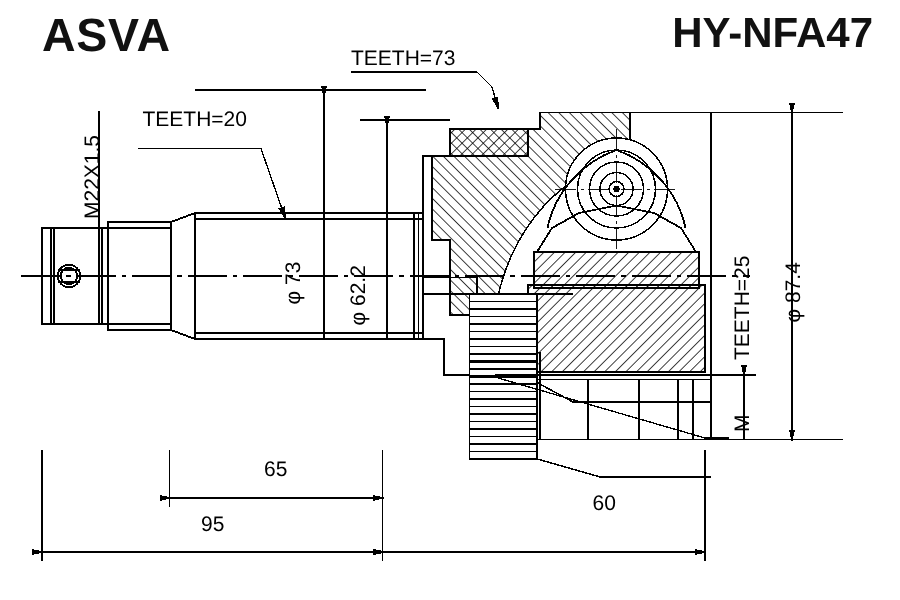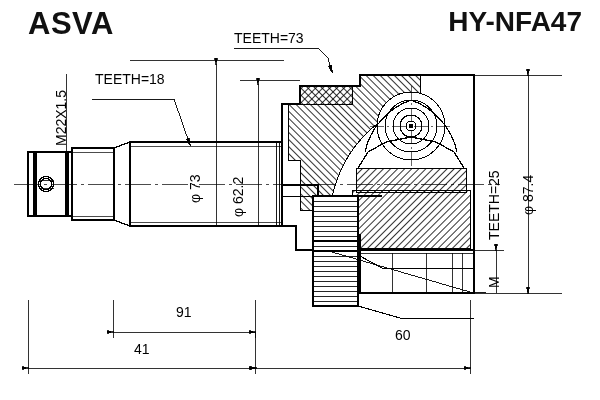--- a/index.html
+++ b/index.html
@@ -263,33 +263,33 @@
       <g stroke-width="0.8">
         <line x1="256" y1="368" x2="470" y2="368" marker-start="url(#arrL)" marker-end="url(#arrR)"></line>
         <line x1="470" y1="300" x2="470" y2="374"></line>
       </g>
 
     </g>
   </svg>
 
   <div class="dimtext vert" style="left:54px; top:146px;">M22X1.5</div>
 
-  <div class="dimtext" style="left:95px; top:72px;">TEETH=18</div>
+  <div class="dimtext" style="left:95px; top:72px;">TEETH=20</div>
 
   <div class="dimtext" style="left:234px; top:31px;">TEETH=73</div>
 
   <div class="dimtext vert" style="left:188px; top:203px;">φ 73</div>
 
   <div class="dimtext vert" style="left:231px; top:217px;">φ 62.2</div>
 
   <div class="dimtext vert" style="left:487px; top:240px;">TEETH=25</div>
 
   <div class="dimtext vert" style="left:521px; top:215px;">φ 87.4</div>
 
   <div class="dimtext vert" style="left:487px; top:288px;">M</div>
 
-  <div class="dimtext" style="left:176px; top:305px;">91</div>
-
-  <div class="dimtext" style="left:134px; top:342px;">41</div>
+  <div class="dimtext" style="left:176px; top:305px;">65</div>
+
+  <div class="dimtext" style="left:134px; top:342px;">95</div>
 
   <div class="dimtext" style="left:367px; top:328px;margin-left:28px;">60</div>
 
 </div>
 
 </body></html>

